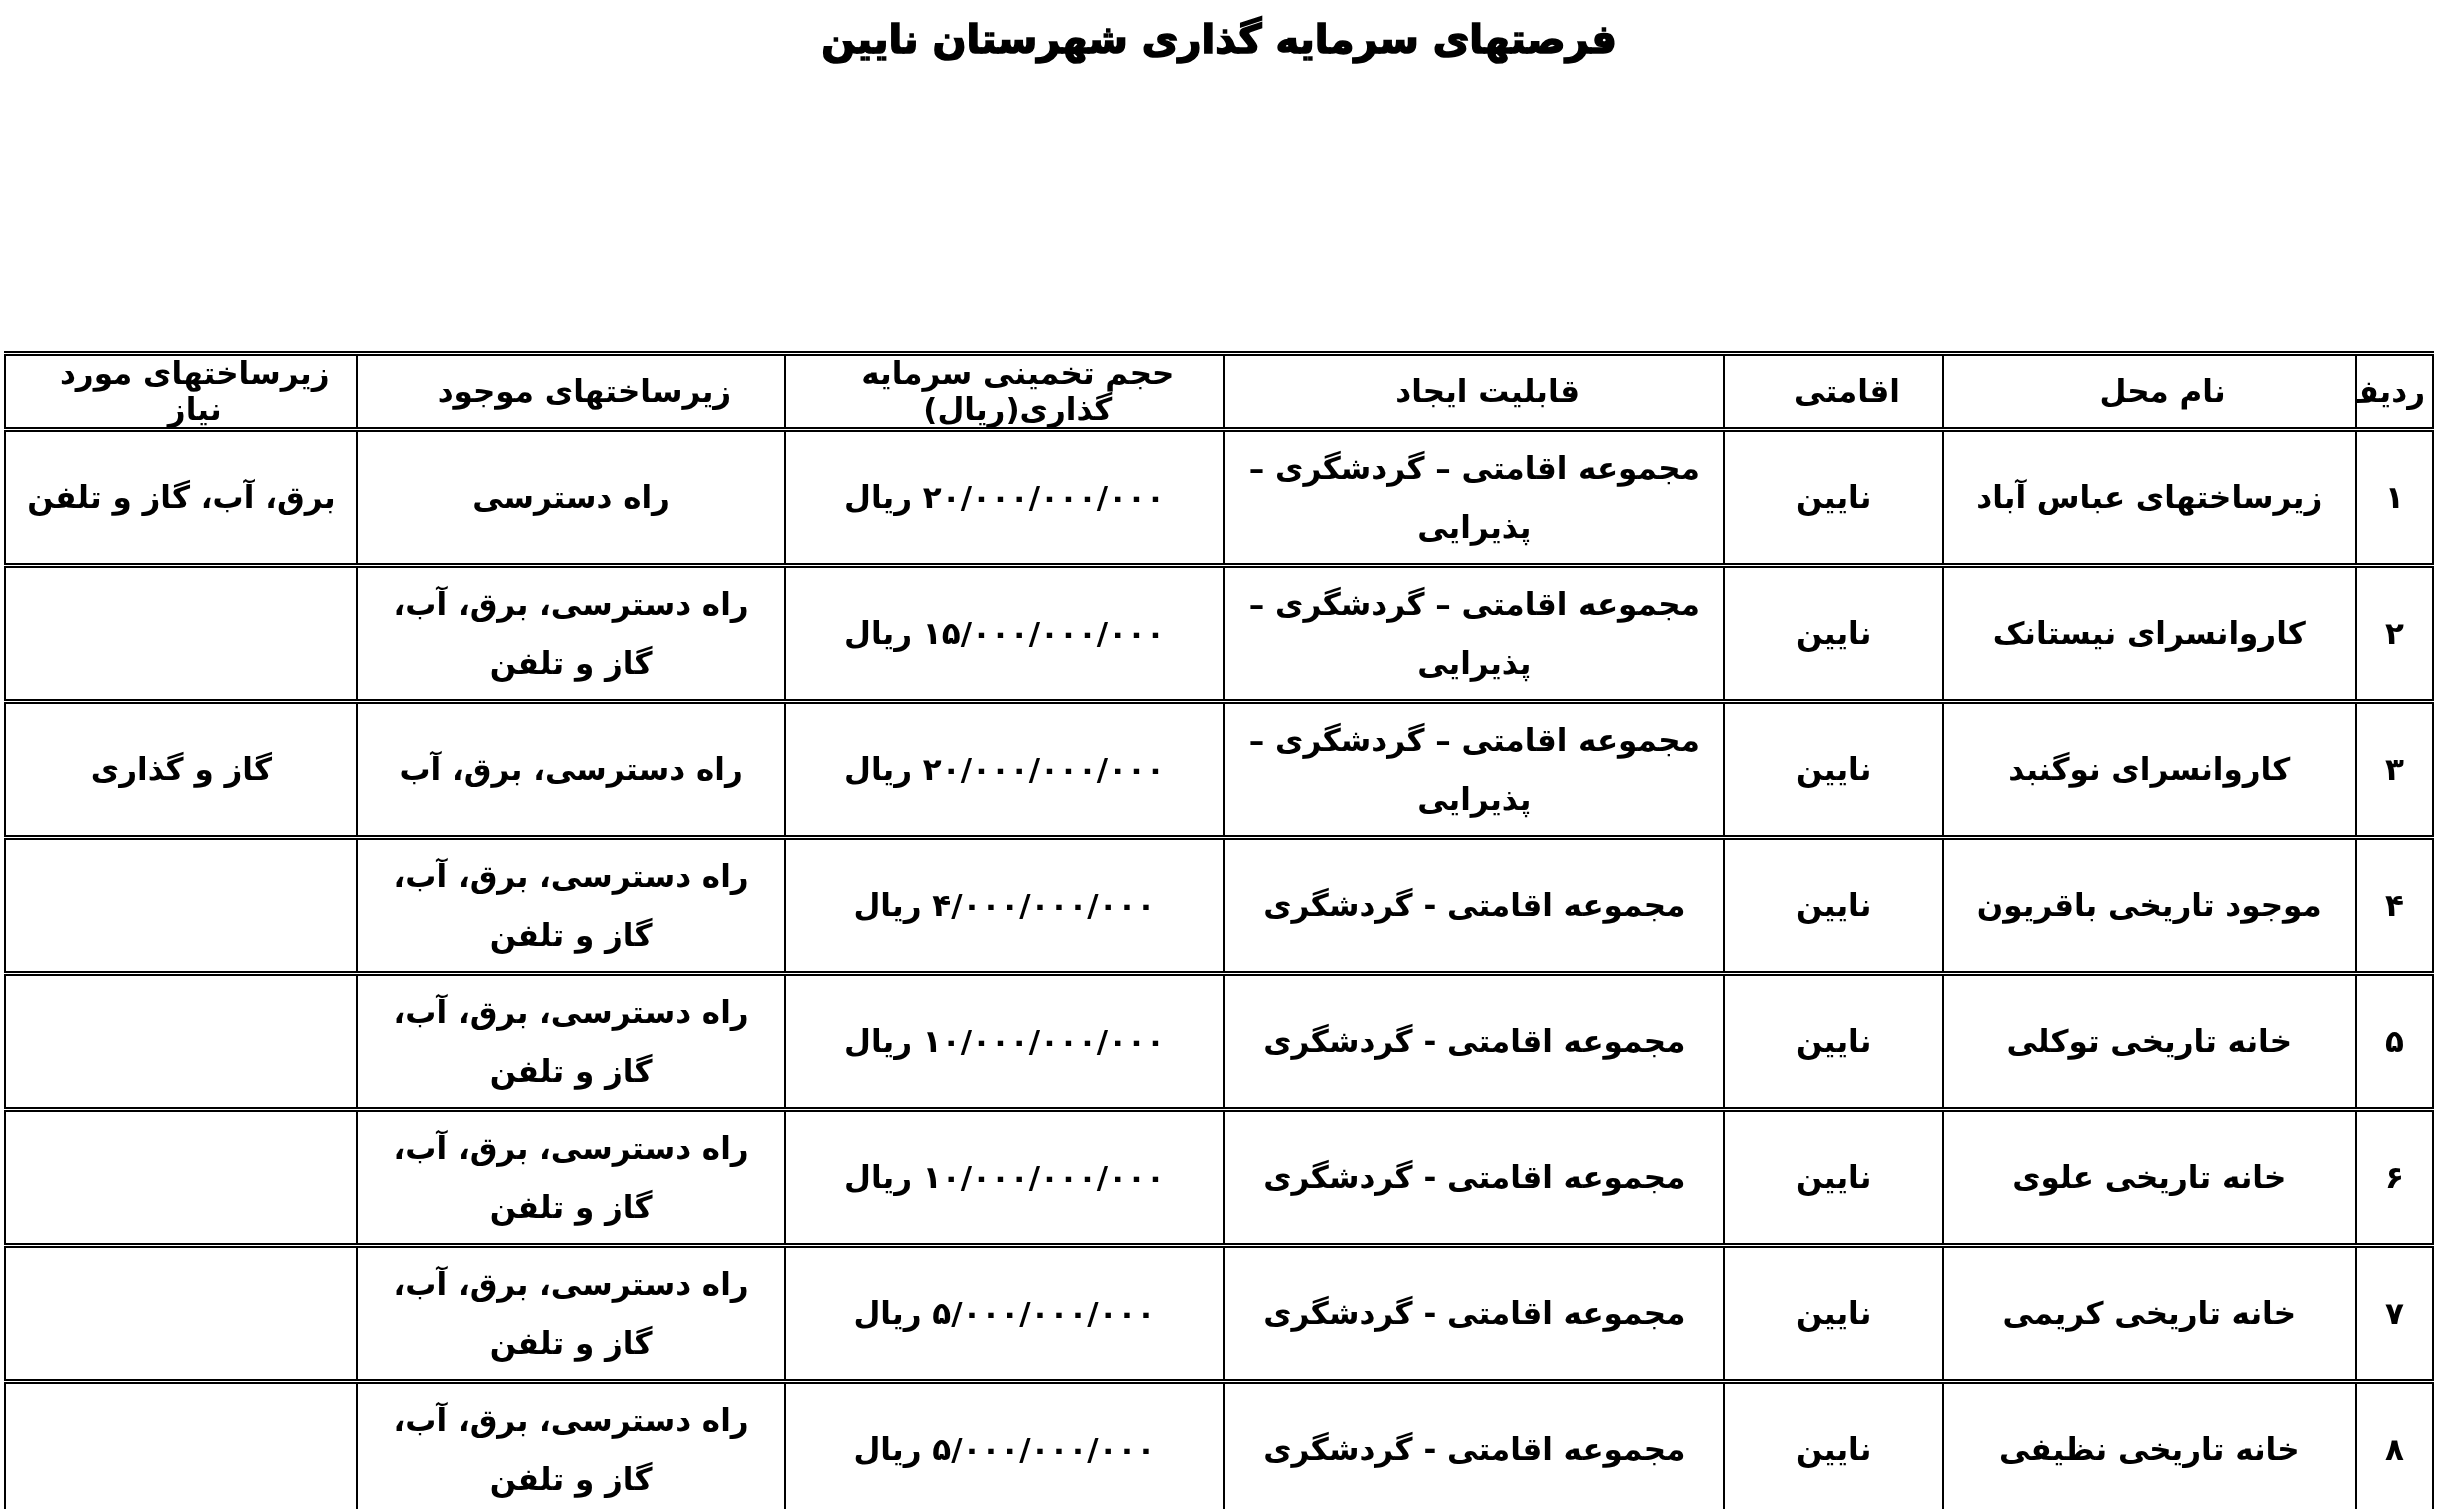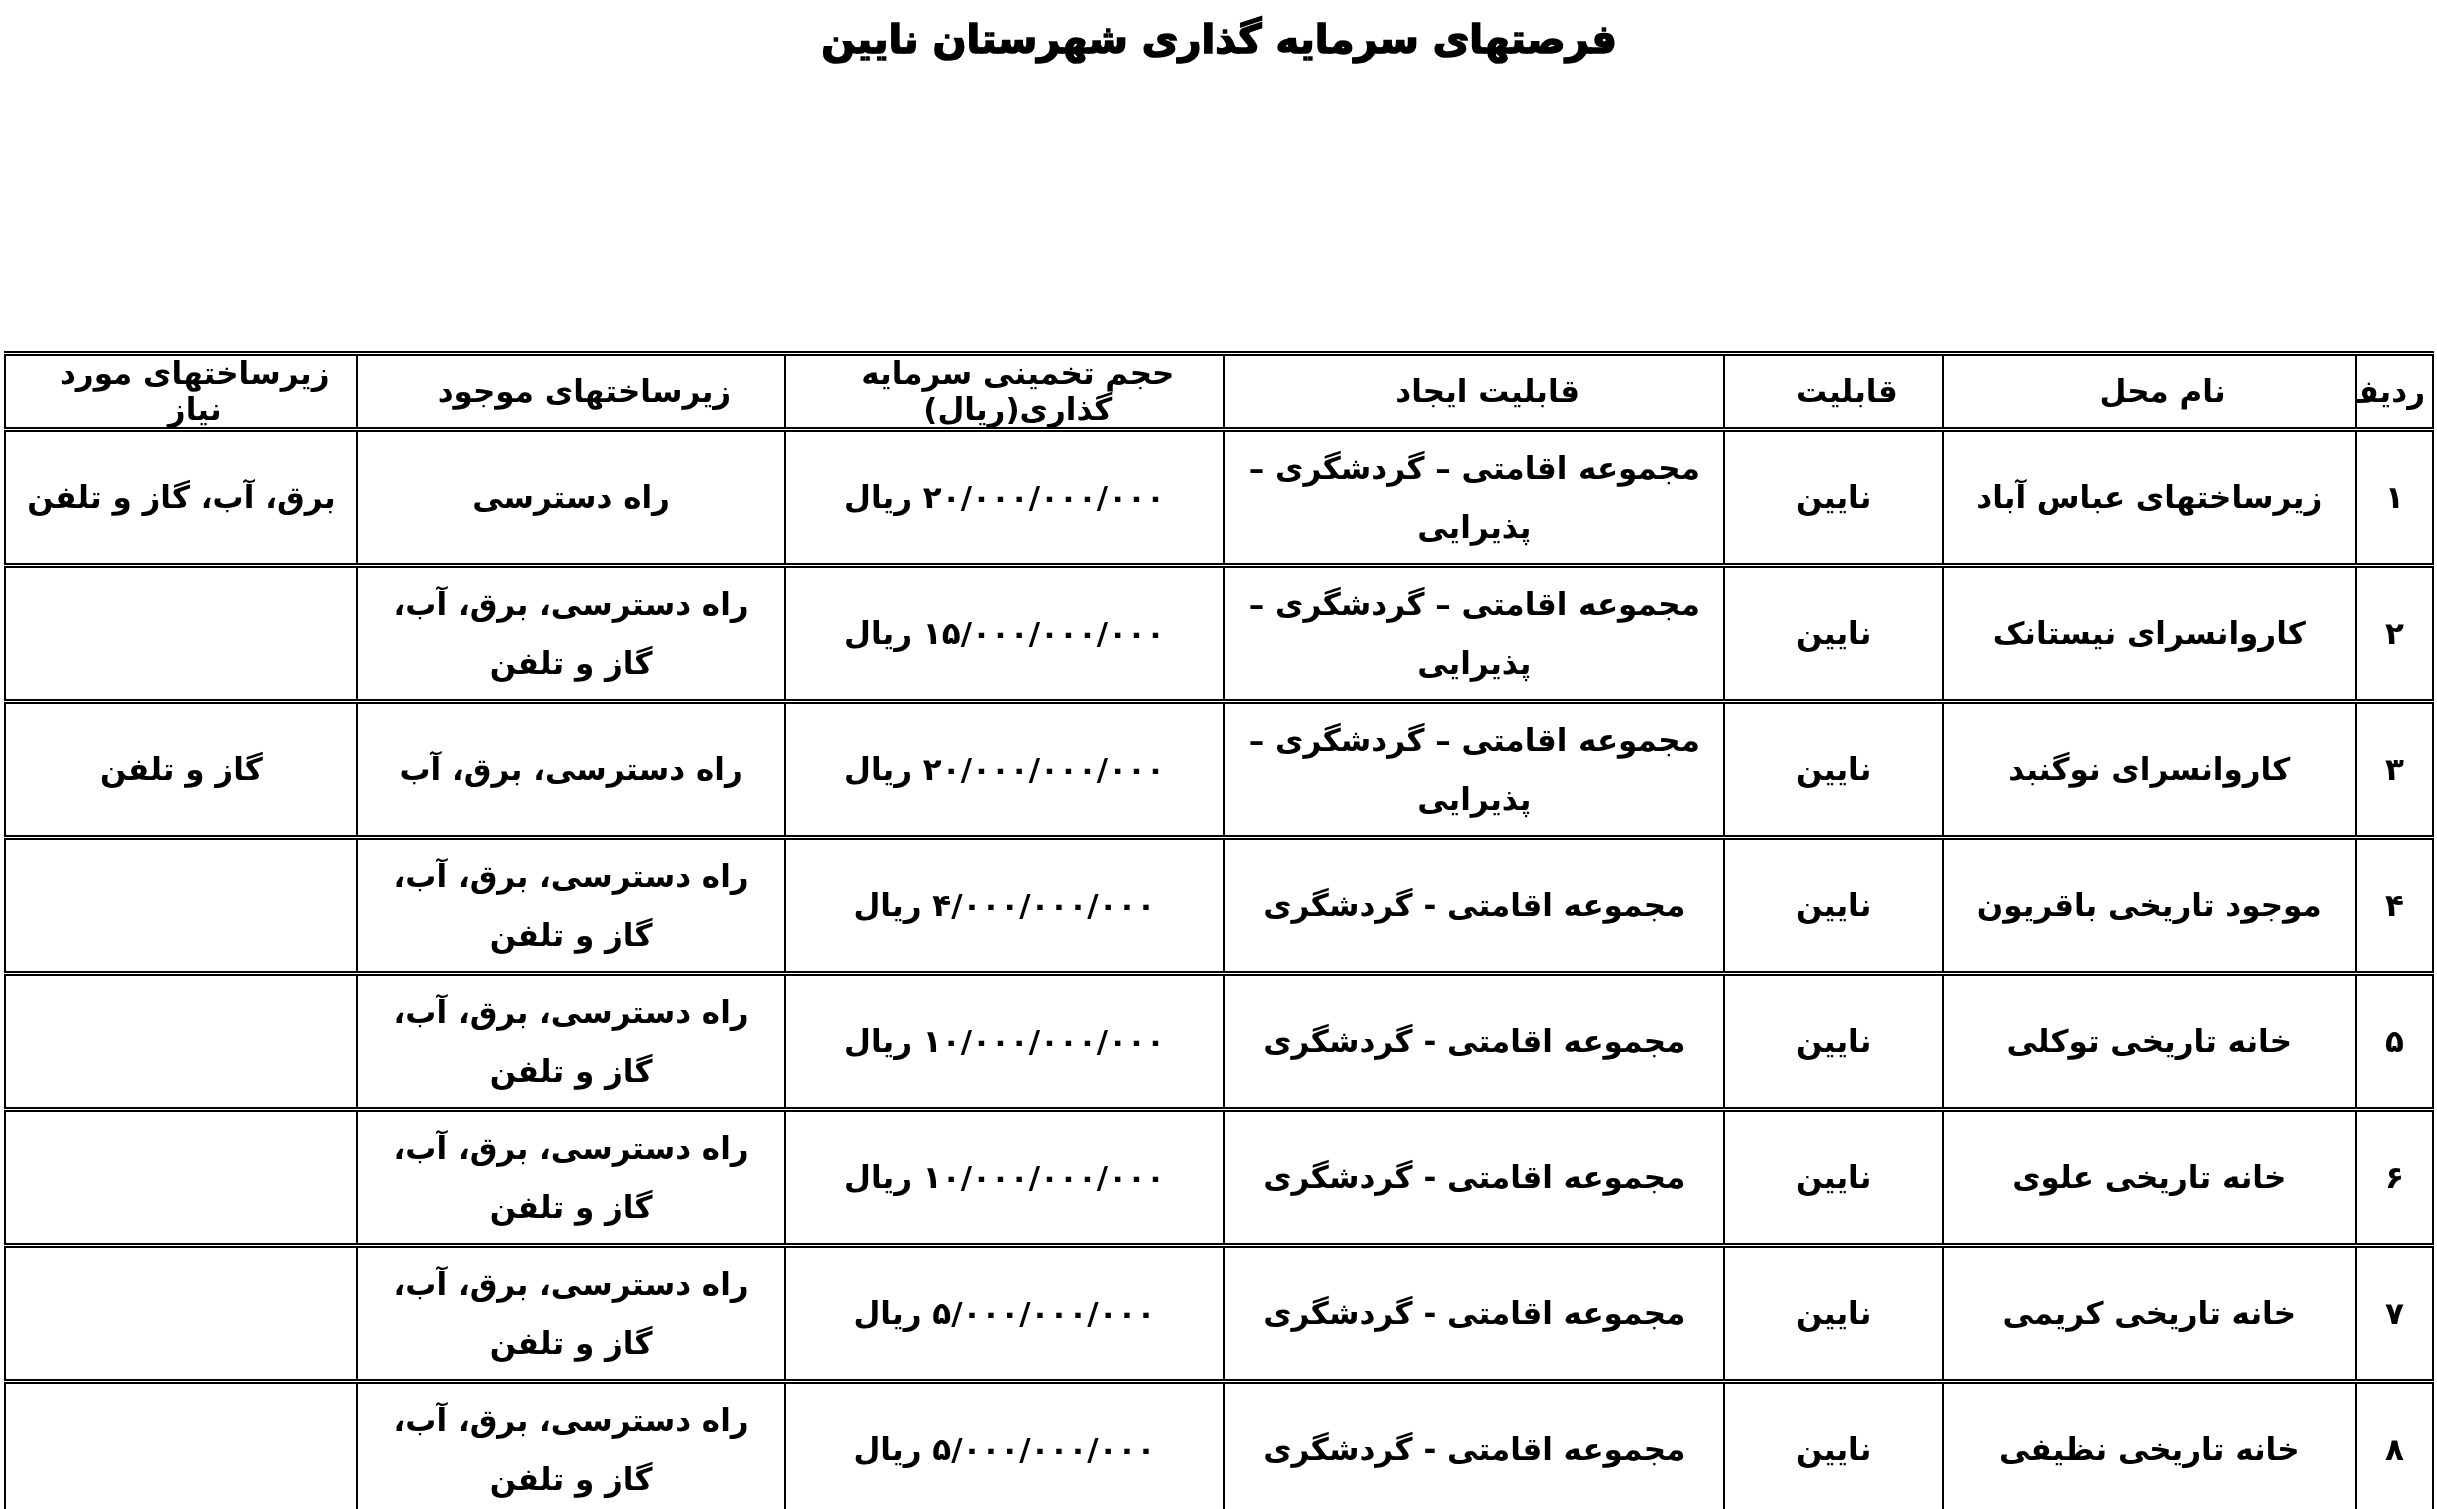--- a/index.html
+++ b/index.html
@@ -72,21 +72,21 @@
     <col style="width:9%">
     <col style="width:20.6%">
     <col style="width:18.1%">
     <col style="width:17.6%">
     <col style="width:14.5%">
   </colgroup>
   <thead>
     <tr>
       <th>ردیف</th>
       <th>نام محل</th>
-      <th>قابلیت</th>
+      <th>اقامتی</th>
       <th>قابلیت ایجاد</th>
       <th>حجم تخمینی سرمایه گذاری(ریال)</th>
       <th>زیرساختهای موجود</th>
       <th>زیرساختهای مورد نیاز</th>
     </tr>
   </thead>
   <tbody>
     <tr>
       <td>۱</td>
       <td>زیرساختهای عباس آباد</td>
@@ -105,21 +105,21 @@
       <td>راه دسترسی، برق، آب، گاز و تلفن</td>
       <td></td>
     </tr>
     <tr>
       <td>۳</td>
       <td>کاروانسرای نوگنبد</td>
       <td>نایین</td>
       <td>مجموعه اقامتی – گردشگری – پذیرایی</td>
       <td>۲۰/۰۰۰/۰۰۰/۰۰۰ ریال</td>
       <td>راه دسترسی، برق، آب</td>
-      <td>گاز و تلفن</td>
+      <td>گاز و گذاری</td>
     </tr>
     <tr>
       <td>۴</td>
       <td>موجود تاریخی باقریون</td>
       <td>نایین</td>
       <td>مجموعه اقامتی - گردشگری</td>
       <td>۴/۰۰۰/۰۰۰/۰۰۰ ریال</td>
       <td>راه دسترسی، برق، آب، گاز و تلفن</td>
       <td></td>
     </tr>

